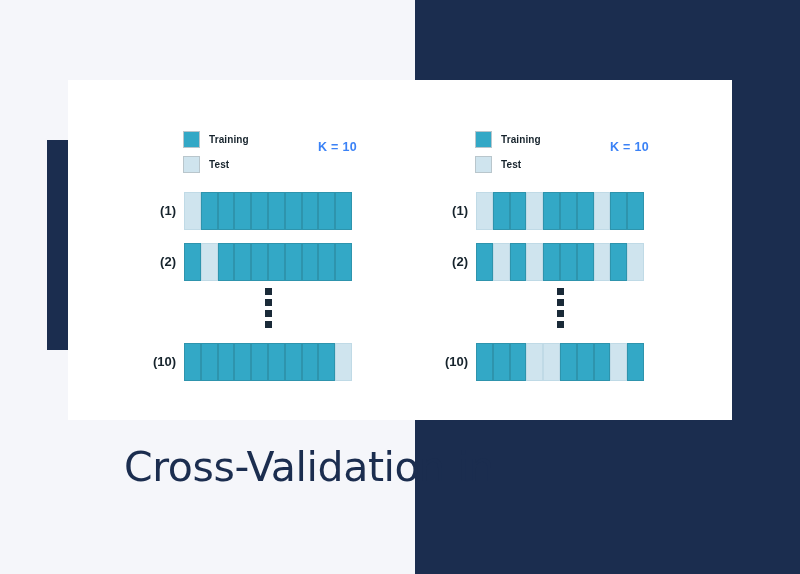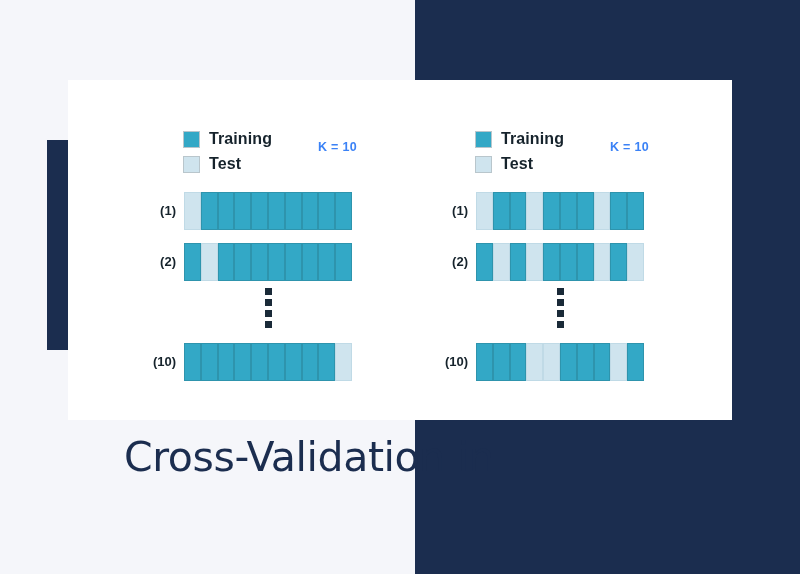--- a/index.html
+++ b/index.html
@@ -73,21 +73,21 @@
   .swatch {
     width: 17px;
     height: 17px;
     margin-right: 9px;
     border: 1px solid #b9c6cc;
     box-sizing: border-box;
   }
   .swatch.training { background: #33a8c6; }
   .swatch.test     { background: #cfe4ee; }
   .legend-label {
-    font-size: 16px;
+    font-size: 10px;
     font-weight: bold;
     color: #16232c;
     letter-spacing: .1px;
   }
 
   .kvalue {
     position: absolute;
     left: 205px;
     top: 60px;
     font-size: 12.5px;
@@ -131,21 +131,21 @@
     display: block;
     width: 7px;
     height: 7px;
     background: #1a2a38;
   }
 
   
   #title {
     position: absolute;
     left: 0;
-    top: 425px;
+    top: 435px;
     width: 692px;
     height: 70px;
     z-index: 6;
     pointer-events: none;
   }
   .title-text {
     position: absolute;
     top: 0;
     white-space: nowrap;
     font-family: "DejaVu Sans", sans-serif;

